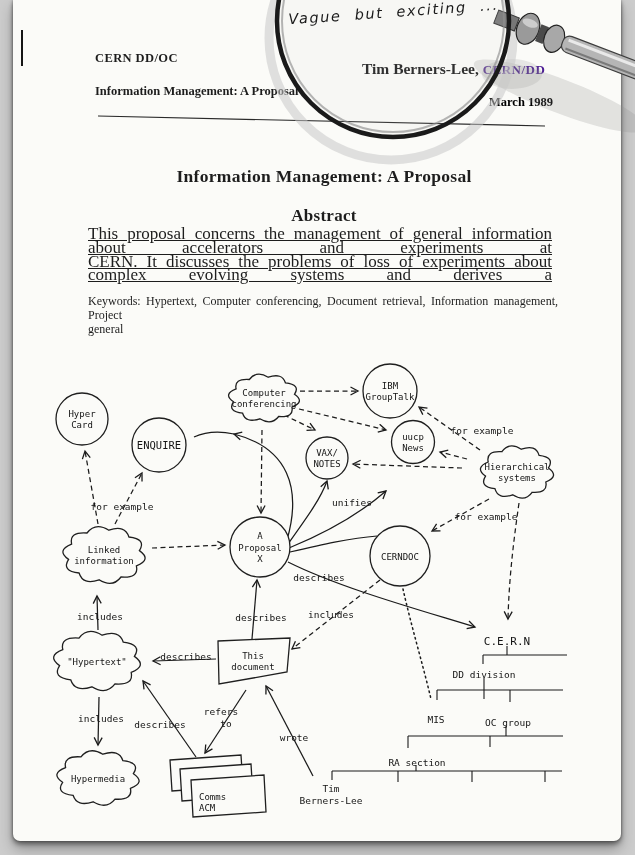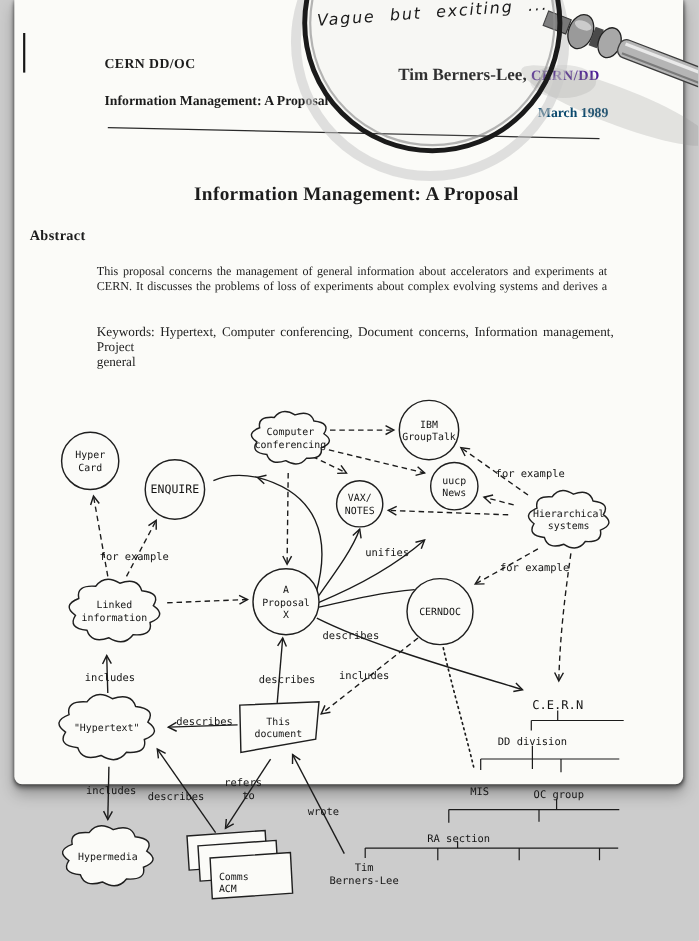--- a/index.html
+++ b/index.html
@@ -1,32 +1,32 @@
 <!DOCTYPE html>
 <html><head>
 <meta charset="utf-8">
 <style>
   html,body{margin:0;padding:0;background:#bfbfbf;}
   .stage{position:relative;width:635px;height:855px;background:#cccccc;overflow:hidden;
          font-family:"Liberation Serif",serif;color:#1d1d1d;}
-  .page{position:absolute;left:13px;top:0;width:608px;height:713px;background:#fbfbf8;
+  .page{position:absolute;left:13px;top:0;width:608px;height:841px;background:#fbfbf8;
         border-radius:0 0 7px 7px;z-index:1;
         box-shadow:0 3px 5px rgba(0,0,0,.45),0 8px 14px rgba(0,0,0,.28),
                    -1px 0 2px rgba(0,0,0,.18),1px 0 2px rgba(0,0,0,.18);}
   .abs{position:absolute;}
   .h-org{left:82px;top:51px;font-size:12.5px;font-weight:bold;letter-spacing:.4px;}
   .h-doc{left:82px;top:84px;font-size:12.5px;font-weight:bold;}
   .h-author{left:349px;top:60px;font-size:15.5px;font-weight:bold;white-space:nowrap;}
   .h-affil{font-size:13px;font-weight:bold;color:#4c1d95;letter-spacing:.5px;}
-  .h-date{left:476px;top:95px;font-size:12.5px;font-weight:bold;color:#0c4a6e;}
+  .h-date{left:476px;top:95px;font-size:12.5px;font-weight:bold;color:#000000;}
   .title{left:0;top:166px;width:608px;text-align:center;text-indent:14px;
          font-size:17.5px;font-weight:bold;letter-spacing:.3px;}
-  .abstract-h{left:0;top:206px;width:608px;text-indent:14px;
-         font-size:13px;font-weight:bold;letter-spacing:.3px;}
-  .para{left:75px;top:241px;width:464px;font-size:11px;line-height:13.8px;}
+  .abstract-h{left:0;top:206px;width:608px;text-align:center;text-indent:14px;
+         font-size:17px;font-weight:bold;letter-spacing:.3px;}
+  .para{left:75px;top:227px;width:464px;font-size:17px;line-height:13.8px;text-decoration:underline;}
   .para .j{text-align:justify;text-align-last:justify;}
   .keywords{left:75px;top:295px;width:470px;font-size:12px;line-height:13.8px;}
   .keywords .j{text-align:justify;text-align-last:justify;}
   .note{left:288px;top:3px;width:240px;z-index:6;font-family:"DejaVu Sans",sans-serif;
         font-style:italic;font-size:14.5px;color:#1a1a1a;letter-spacing:1.6px;word-spacing:7px;
         transform:rotate(-4deg);white-space:nowrap;}
   svg.art{position:absolute;left:0;top:0;z-index:5;pointer-events:none;}
   svg .shape{fill:#fbfbf8;stroke:#1f1f1f;stroke-width:1.3;}
   svg text{font-family:"DejaVu Sans Mono",monospace;fill:#141414;}
   svg .edge{fill:none;stroke:#1b1b1b;stroke-width:1.25;}
@@ -45,21 +45,21 @@
     <div class="abs h-author"><span>Tim Berners-Lee,</span> <span class="h-affil">CERN/DD</span></div>
     <div class="abs h-date">March 1989</div>
 
     <div class="abs title">Information Management: A Proposal</div>
     <div class="abs abstract-h">Abstract</div>
     <div class="abs para">
         <div class="j">This proposal concerns the management of general information about accelerators and experiments at</div>
         <div class="j">CERN.  It discusses the problems of loss of experiments about complex evolving systems and derives a</div>
       </div>
     <div class="abs keywords">
-        <div class="j">Keywords: Hypertext, Computer conferencing, Document concerns, Information management, Project</div>
+        <div class="j">Keywords: Hypertext, Computer conferencing, Document retrieval, Information management, Project</div>
         <div>general</div>
       </div>
   </div>
 
   <div class="abs note">Vague but exciting ...</div>
 
   <svg class="art" width="635" height="855" viewBox="0 0 635 855">
     <defs>
       <marker id="arw" markerWidth="14" markerHeight="14" refX="8.5" refY="5" orient="auto" markerUnits="userSpaceOnUse">
         <path d="M1,1 L8.5,5 L1,9" fill="none" stroke="#1b1b1b" stroke-width="1.3"></path>

